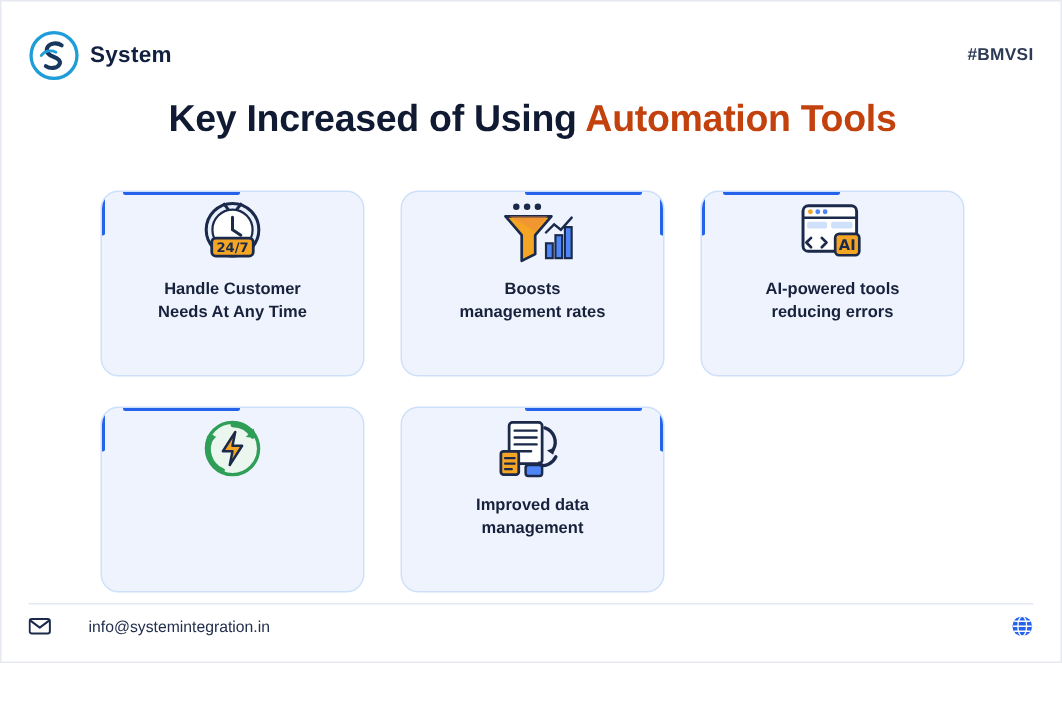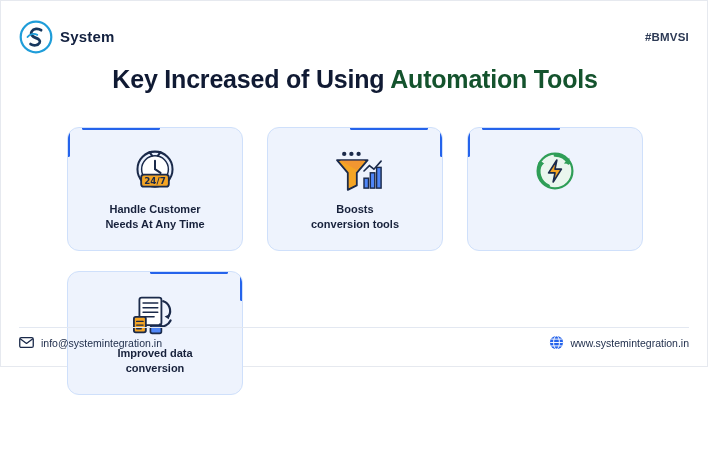--- a/index.html
+++ b/index.html
@@ -9,21 +9,21 @@
   }
   body {
     width: 708px;
     height: 470px;
     font-family: "Liberation Sans", sans-serif;
     overflow: hidden;
   }
   .page {
     position: relative;
     width: 708px;
-    height: 367px;
+    height: 442px;
     box-sizing: border-box;
     background: #ffffff;
     border: 1px solid #e6e9ef;
   }
 
   
   .header {
     position: absolute;
     top: 14px;
     left: 18px;
@@ -71,21 +71,21 @@
     top: 64px;
     left: 0;
     width: 708px;
     text-align: center;
     font-size: 25px;
     font-weight: bold;
     color: #101a33;
     letter-spacing: -0.2px;
   }
   .title .accent {
-    color: #14532d;
+    color: #c2410c;
   }
 
   
   .grid {
     position: absolute;
     top: 126px;
     left: 66px;
     width: 576px;
     display: grid;
     grid-template-columns: repeat(3, 176px);
@@ -96,21 +96,21 @@
   .card {
     position: relative;
     background: #eef3fd;
     border: 1.4px solid #cfe0fb;
     border-radius: 12px;
     box-sizing: border-box;
     display: flex;
     flex-direction: column;
     align-items: center;
     justify-content: flex-start;
-    padding-top: 20px;
+    padding-top: 4px;
     overflow: hidden;
   }
   
   .card::before {
     content: "";
     position: absolute;
     top: -1.4px;
     left: 14px;
     width: 78px;
     height: 3px;
@@ -158,21 +158,21 @@
     bottom: 16px;
     left: 18px;
     right: 18px;
     display: flex;
     align-items: center;
     justify-content: space-between;
   }
   .foot-item {
     display: flex;
     align-items: center;
-    gap: 7px;
+    gap: 25px;
     font-size: 10.5px;
     color: #22304d;
   }
   .foot-icon {
     width: 15px;
     height: 15px;
     display: inline-flex;
     align-items: center;
     justify-content: center;
   }
@@ -240,23 +240,45 @@
           <path d="M13 12h28l-9 11" fill="#ef8a3c" stroke="none" opacity="0.55"></path>
           <g fill="#4f86f7" stroke="#1b2a4a" stroke-width="1.6">
             <rect x="40" y="32" width="5" height="11"></rect>
             <rect x="47" y="26" width="5" height="17"></rect>
             <rect x="54" y="20" width="5" height="23"></rect>
           </g>
           <path d="M40 24l6-6 5 4 8-9" fill="none" stroke="#1b2a4a" stroke-width="1.8" stroke-linecap="round"></path>
         </svg>
       </div>
       <div class="card-label">Boosts
-conversion tools</div>
-    </div>
-
+management rates</div>
+    </div>
+
+    <div class="card">
+      <div class="card-icon">
+        <svg viewBox="0 0 56 48" width="50" height="44" aria-hidden="true">
+          <rect x="6" y="4" width="40" height="34" rx="4" fill="#ffffff" stroke="#1b2a4a" stroke-width="2.2"></rect>
+          <path d="M6 13h40" stroke="#1b2a4a" stroke-width="2"></path>
+          <g fill="#f5a524">
+              <circle cx="11.5" cy="8.5" r="1.8"></circle>
+            </g>
+          <g fill="#4f86f7">
+              <circle cx="17" cy="8.5" r="1.8"></circle>
+              <circle cx="22.5" cy="8.5" r="1.8"></circle>
+            </g>
+          <rect x="9" y="16" width="15" height="5" rx="1.5" fill="#cfe0fb"></rect>
+          <rect x="27" y="16" width="16" height="5" rx="1.5" fill="#cfe0fb"></rect>
+          <path d="M12 28l-3.5 3.5L12 35M20 28l3.5 3.5L20 35" fill="none" stroke="#1b2a4a" stroke-width="2" stroke-linecap="round" stroke-linejoin="round"></path>
+          <rect x="30" y="25" width="18" height="16" rx="3" fill="#f5a524" stroke="#1b2a4a" stroke-width="2"></rect>
+          <text x="39" y="37" font-family="DejaVu Sans, sans-serif" font-size="11" font-weight="bold" fill="#1b2a4a" text-anchor="middle">AI</text>
+        </svg>
+      </div>
+      <div class="card-label">AI-powered tools
+reducing errors</div>
+    </div>
 
     <div class="card">
       <div class="card-icon">
         <svg viewBox="0 0 52 48" width="48" height="44" aria-hidden="true">
           <circle cx="26" cy="24" r="19" fill="#eaf6ee" stroke="#2f9e57" stroke-width="2.4"></circle>
           <path d="M26 7a17 17 0 0 1 14.7 8.5" fill="none" stroke="#2f9e57" stroke-width="3" stroke-linecap="round"></path>
           <path d="M41.5 9.5l1 6.8-6.8-0.6z" fill="#2f9e57"></path>
           <path d="M11.3 15.5A17 17 0 0 0 19 40" fill="none" stroke="#2f9e57" stroke-width="3" stroke-linecap="round"></path>
           <path d="M8.5 21.5l-1-6.8 6.8 0.6z" fill="#2f9e57"></path>
           <path d="M28 12l-9 14h7l-2 10 9-14h-7z" fill="#f5a524" stroke="#1b2a4a" stroke-width="1.8" stroke-linejoin="round"></path>
@@ -276,21 +298,21 @@
             <path d="M7 31h7M7 35h7M7 39h5"></path>
           </g>
           <path d="M36 9a11 11 0 0 1 6 16" fill="none" stroke="#1b2a4a" stroke-width="2.4" stroke-linecap="round"></path>
           <path d="M43.5 23l-1.5 5.5-4.5-3z" fill="#1b2a4a"></path>
           <path d="M44 30a11 11 0 0 1-13 6" fill="none" stroke="#1b2a4a" stroke-width="2.4" stroke-linecap="round"></path>
           <path d="M30 38.5l1.5-5.5 4.5 3z" fill="#1b2a4a"></path>
           <rect x="22" y="36" width="12" height="8" rx="2" fill="#4f86f7" stroke="#1b2a4a" stroke-width="1.8"></rect>
         </svg>
       </div>
       <div class="card-label">Improved data
-conversion</div>
+management</div>
     </div>
 
   </div>
 
   <div class="footer-rule"></div>
   <div class="footer">
     <div class="foot-item">
       <span class="foot-icon">
         <svg viewBox="0 0 16 16" width="15" height="15" aria-hidden="true">
           <rect x="0.8" y="2.8" width="14.4" height="10.4" rx="1.6" fill="none" stroke="#1b2a4a" stroke-width="1.4"></rect>
@@ -302,17 +324,16 @@
     <div class="foot-item">
       <span class="foot-icon">
         <svg viewBox="0 0 16 16" width="15" height="15" aria-hidden="true">
           <circle cx="8" cy="8" r="7" fill="#2563eb"></circle>
           <g fill="none" stroke="#ffffff" stroke-width="1">
             <ellipse cx="8" cy="8" rx="3.1" ry="7"></ellipse>
             <path d="M1.2 8h13.6M2.3 4.4h11.4M2.3 11.6h11.4"></path>
           </g>
         </svg>
       </span>
-      <span>www.systemintegration.in</span>
     </div>
   </div>
 
 </div>
 
 </body></html>

